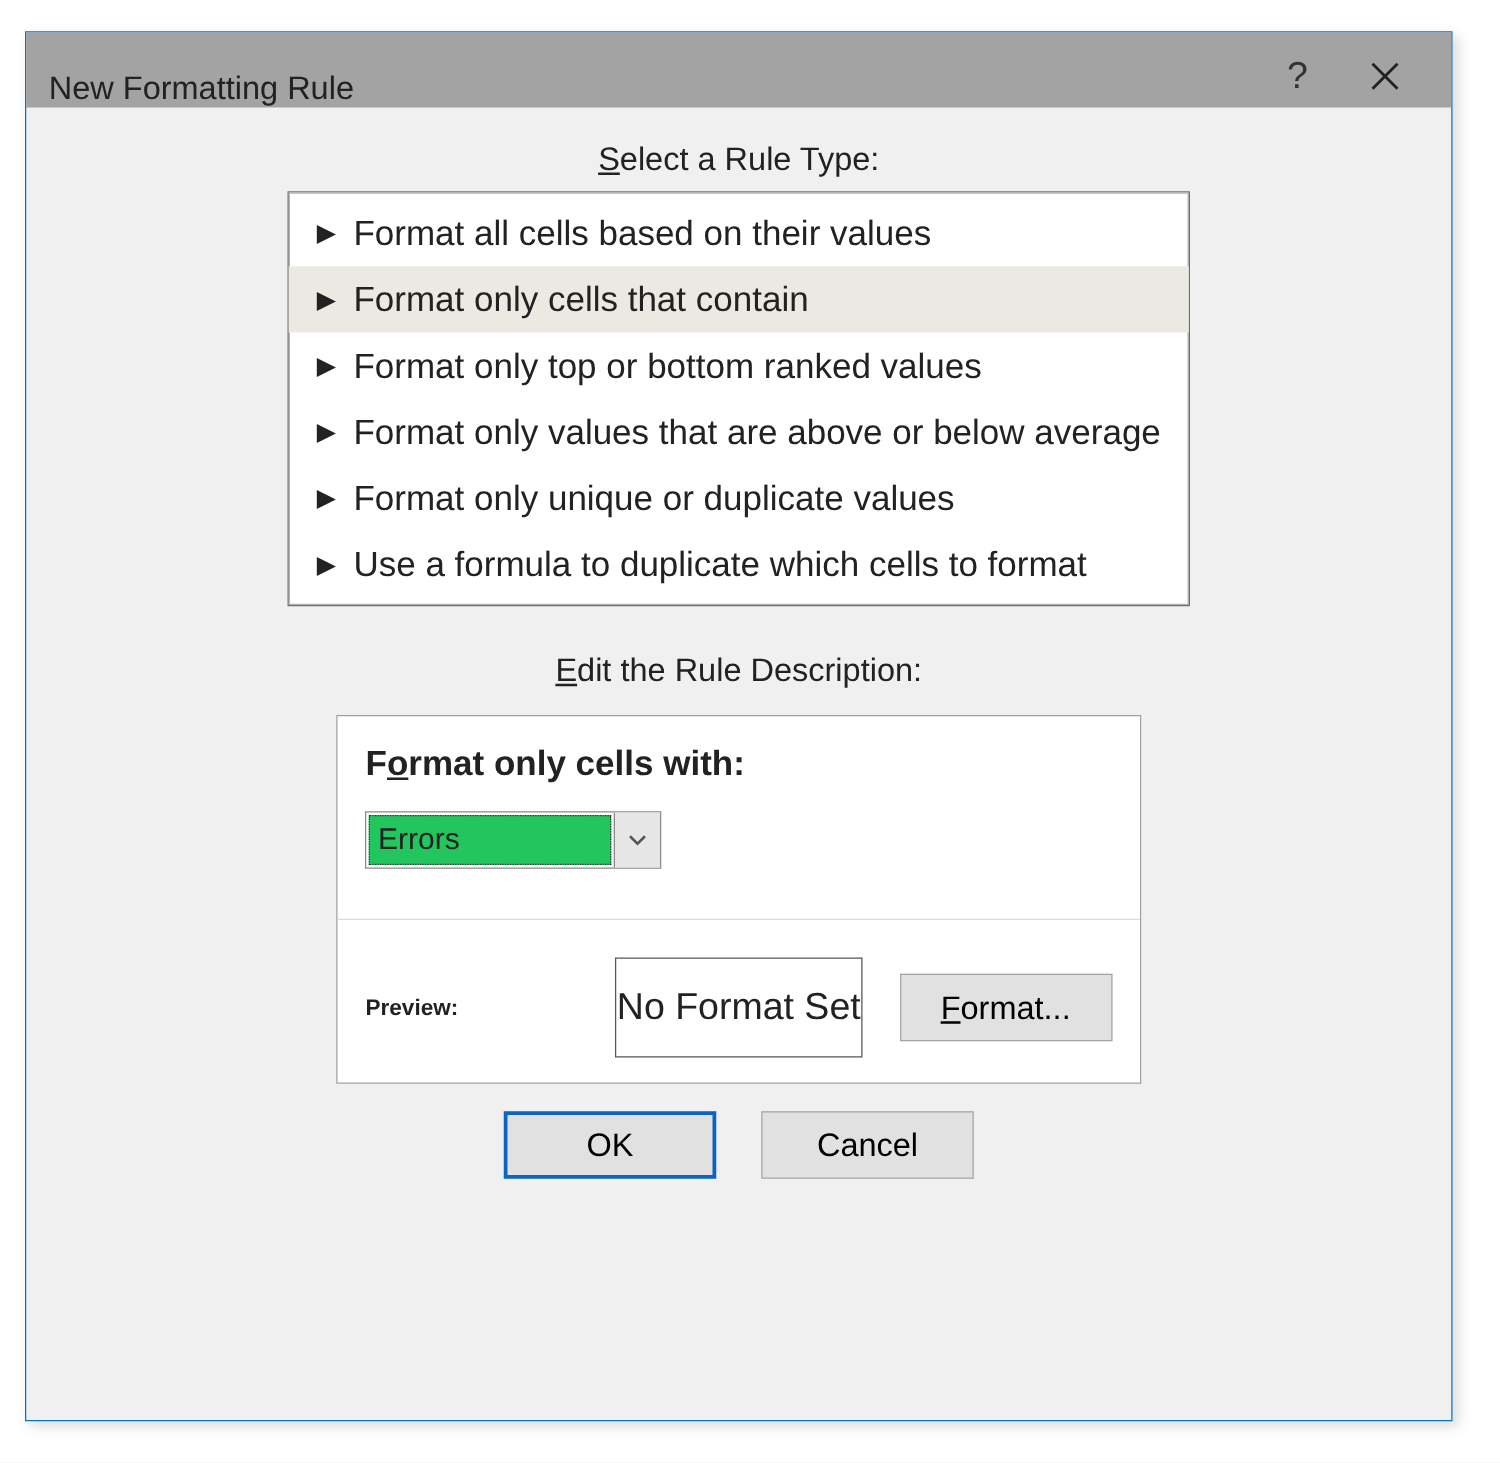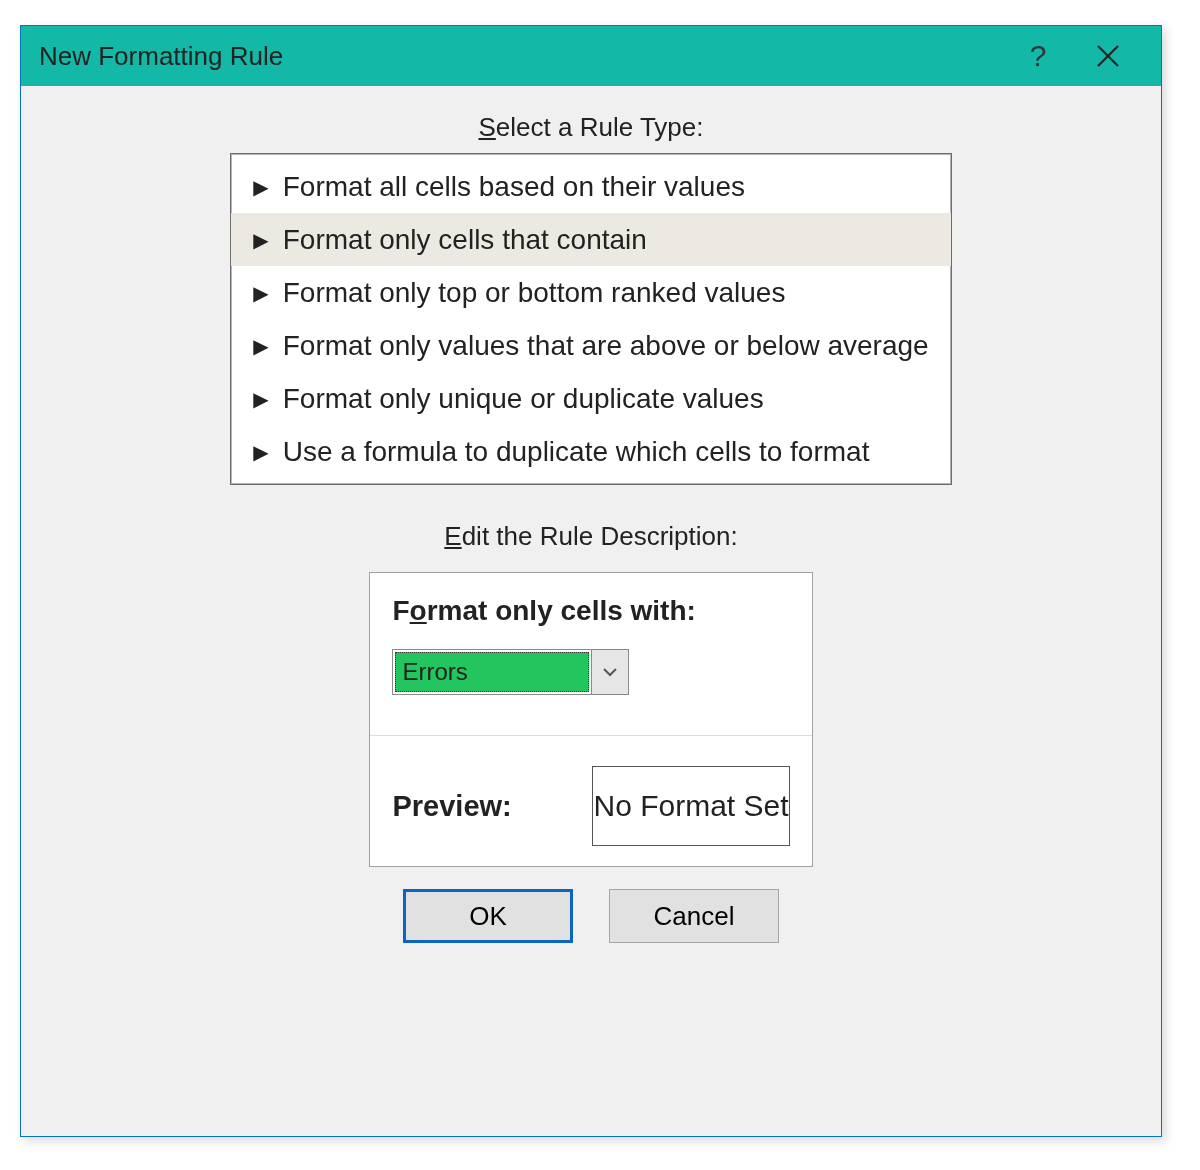--- a/index.html
+++ b/index.html
@@ -22,22 +22,22 @@
   left:20px;top:25px;
   width:1140px;
   height:1110px;
   background:#f0f0f0;
   border:1px solid #0773c4;
   box-shadow:4px 4px 10px rgba(0,0,0,.15);
   display:flex;flex-direction:column;
 }
 .titlebar{
   height:60px;
-  background:#14b8a6;
-  display:flex;align-items:center;
+  background:#a3a3a3;
+  display:flex;align-items:flex-end;
   padding:0 18px 0 18px;
   font-size:26px;
 }
 .titlebar .title{flex:1;}
 .titlebar .tb-btn{
   width:70px;height:50px;
   display:flex;align-items:center;justify-content:center;
   font-size:30px;color:#333;
   cursor:pointer;
 }
@@ -94,21 +94,21 @@
   width:36px;background:#e6e6e6;
   border-left:1px solid #8a8a8a;
   display:flex;align-items:center;justify-content:center;
 }
 .divider{
   border:0;border-top:1px solid #dcdcdc;margin:40px -22px 30px -22px;
 }
 .preview-row{
   display:flex;align-items:center;gap:30px;
 }
-.preview-label{font-weight:bold;font-size:29px;width:170px;}
+.preview-label{font-weight:bold;font-size:18px;width:170px;}
 .preview-box{
   flex:1;height:78px;border:1px solid #555;background:#fff;
   display:flex;align-items:center;justify-content:center;
   font-size:30px;
 }
 .btn{
   height:54px;min-width:170px;
   background:#e1e1e1;border:1px solid #a5a5a5;
   font-family:inherit;font-size:26px;cursor:pointer;
   padding:0 22px;
@@ -188,20 +188,23 @@
             <polyline points="2,3 8,9 14,3" fill="none" stroke="#555" stroke-width="2"></polyline>
           </svg>
         </div>
       </div>
 
       <hr class="divider">
 
       <div class="preview-row">
         <div class="preview-label">Preview:</div>
         <div class="preview-box">No Format Set</div>
+        <button class="btn">
+          <span class="underline">F</span><span>ormat...</span>
+        </button>
       </div>
     </div>
 
     <div class="footer">
       <button class="btn primary">OK</button>
       <button class="btn">Cancel</button>
     </div>
 
   </div>
 </div>

